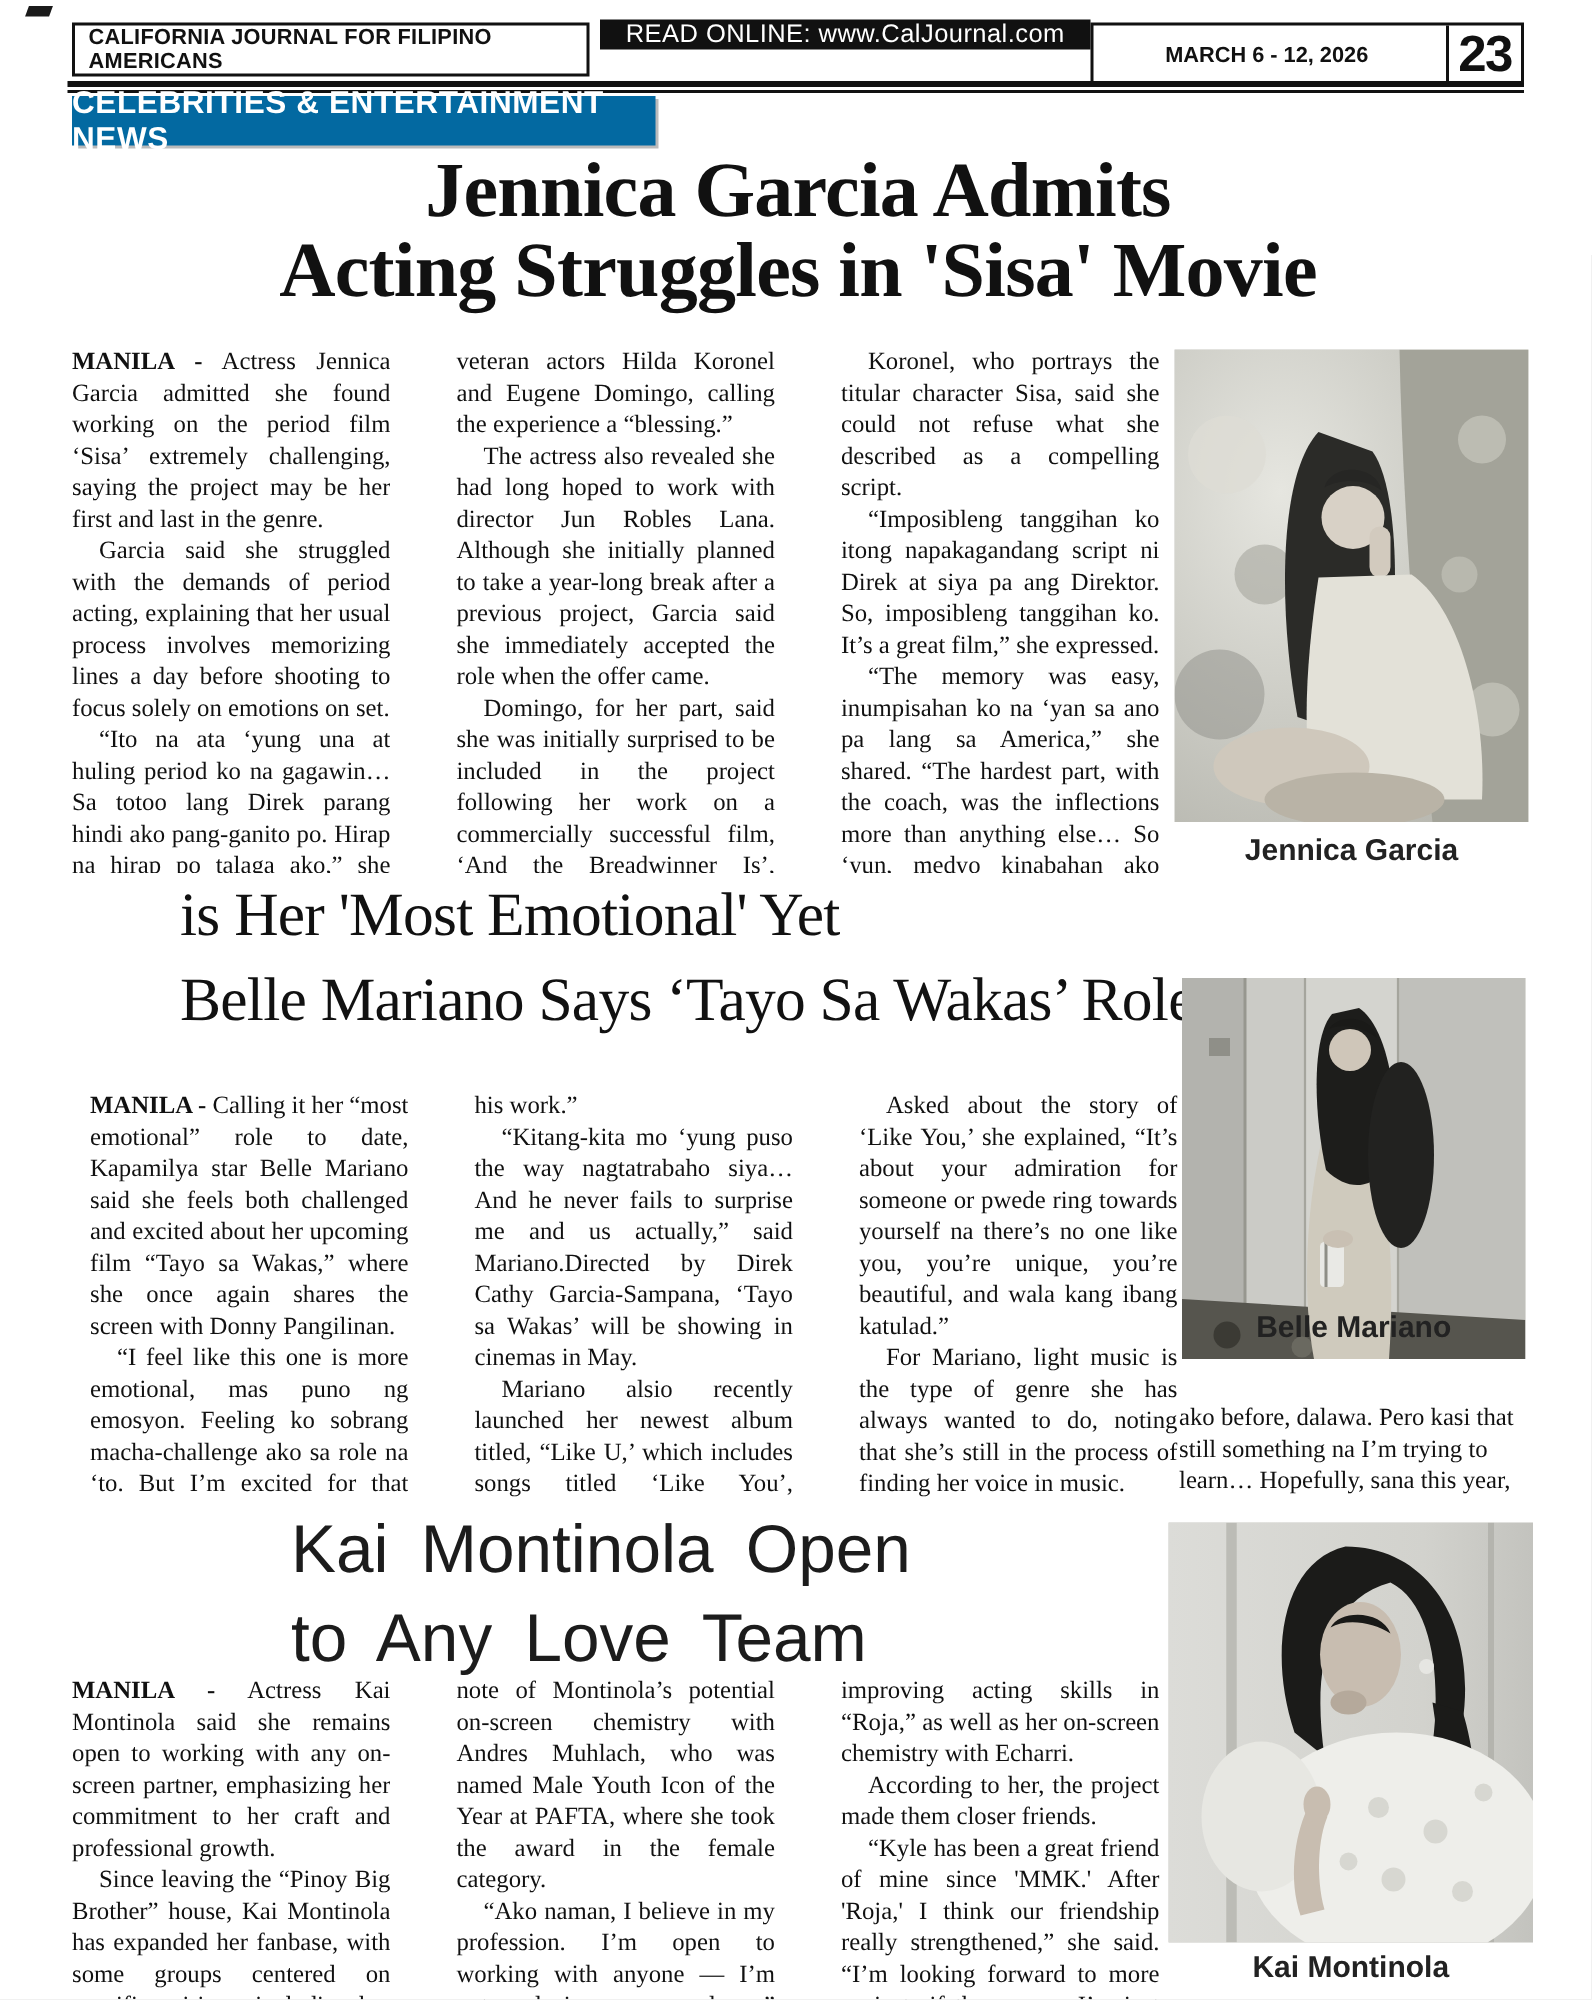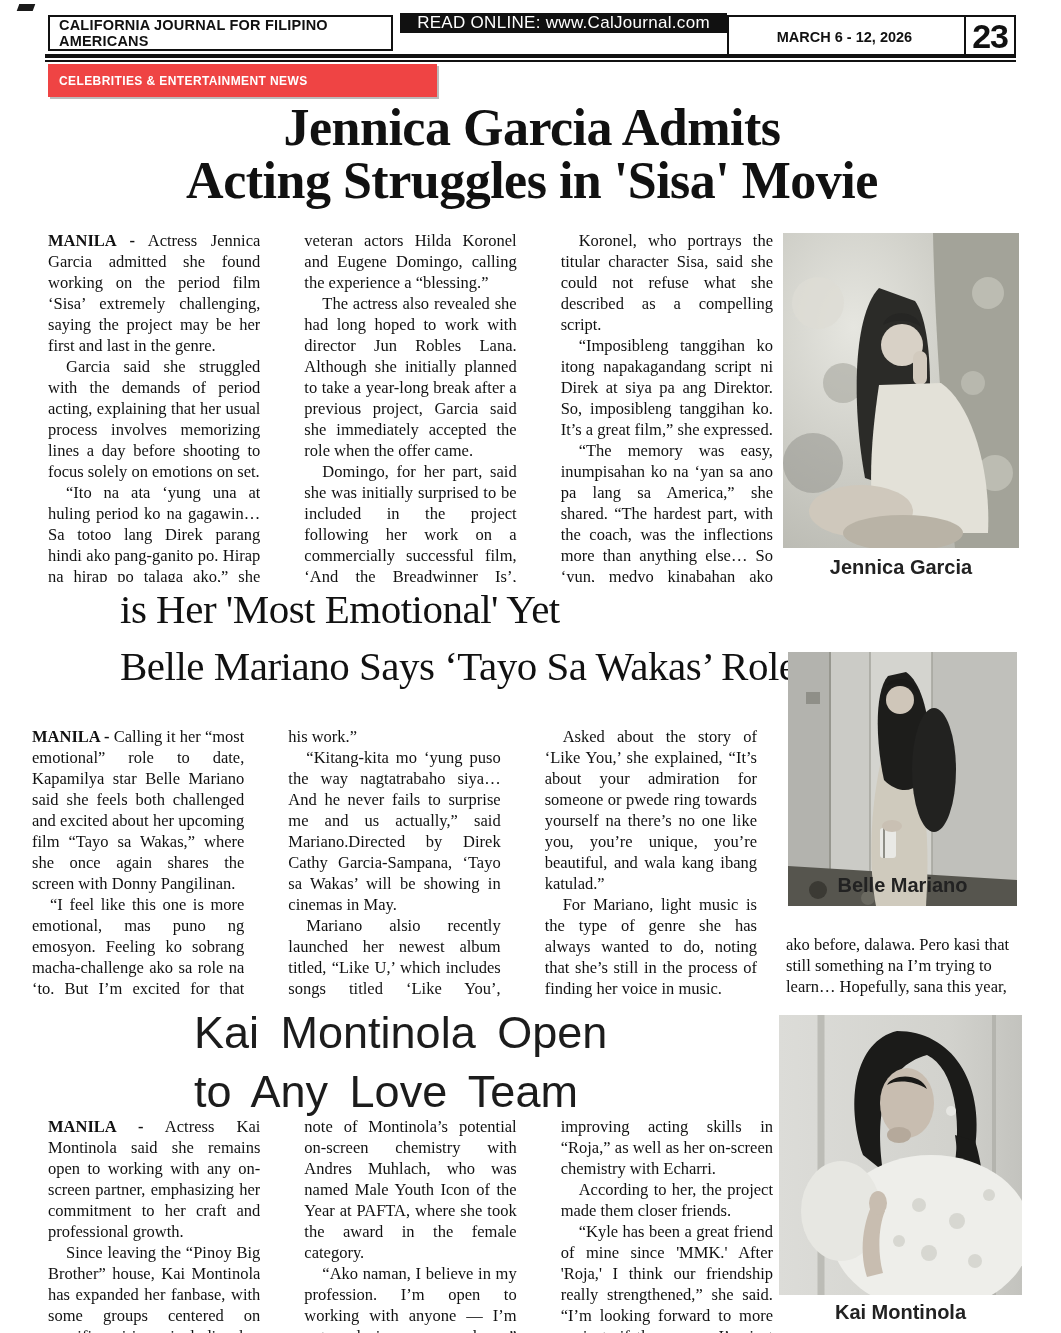--- a/index.html
+++ b/index.html
@@ -14,29 +14,29 @@
   .masthead { position:absolute; left:48px; top:13px; width:968px; height:39px; display:flex; align-items:flex-start; font-family:"Liberation Sans", sans-serif; }
   .mh-left { flex:0 0 345px; border:2px solid #111; display:flex; align-items:center; padding-left:9px; margin-top:2px; margin-bottom:2px; }
   .mh-left span { font-size:14.5px; font-weight:bold; letter-spacing:0.2px; }
   .mh-gap { flex:0 0 7px; }
   .mh-center { flex:0 0 327px; background:#111; color:#fff; display:flex; align-items:center; justify-content:center; }
   .mh-center span { font-size:17px; font-weight:normal; letter-spacing:0.3px; }
   .mh-right { flex:1 1 auto; border:2px solid #111; margin-top:2px; margin-bottom:2px; display:flex; align-items:center; justify-content:flex-end;gap:40px; }
   .mh-date { font-size:14.5px; font-weight:bold; padding-right:12px; }
   .mh-pagenum { border-left:2px solid #111; align-self:stretch; display:flex; align-items:center; padding:0 6px; font-size:34px; font-weight:bold; letter-spacing:-1px; }
   .masthead-rule { position:absolute; left:45px; top:54px; width:971px; height:8px; border-top:4px solid #111; border-bottom:2px solid #111; }
-  .section-banner { position:absolute; left:48px; top:64px; width:389px; height:33px; background:#ef4444; color:#fff; display:flex; align-items:center; padding-left:11px; font-family:"Liberation Sans", sans-serif; font-size:12px; font-weight:bold; letter-spacing:0.4px; box-shadow:2px 2px 0 #bbb; }
+  .section-banner { position:absolute; left:48px; top:64px; width:389px; height:33px; background:#0369a1; color:#fff; display:flex; align-items:center; font-family:"Liberation Sans", sans-serif; font-size:21px; font-weight:bold; letter-spacing:0.4px; box-shadow:2px 2px 0 #bbb; }
   
   .title-1 { position:absolute; left:48px; top:101px; width:968px; text-align:center; font-family:"Liberation Serif", serif; font-weight:bold; font-size:52px; line-height:53px; letter-spacing:-0.5px; }
   .title-2 { position:absolute; left:120px; top:581px; width:900px; text-align:left; font-family:"Liberation Serif", serif; font-weight:normal; font-size:41px; line-height:57px; letter-spacing:-0.5px; }
   .title-3 { position:absolute; left:194px; top:1003px; width:600px; text-align:left; font-family:"Liberation Sans", sans-serif; font-weight:normal; font-size:45px; line-height:59px; word-spacing:9px; color:#1c1c1c; }
   
   .body-block { position:absolute; display:grid; grid-template-columns:repeat(3, 1fr); column-gap:9px; overflow:hidden;gap:44px; }
   .a1-body { left:48px; top:230px; width:725px; height:352px; }
-  .a2-body { left:32px; top:726px; width:725px; height:272px; }
+  .a2-body { left:60px; top:726px; width:725px; height:272px; }
   .a3-body { left:48px; top:1116px; width:725px; height:217px; }
   .col { overflow:hidden; }
   .para { font-size:16.5px; line-height:21px; text-align:justify; text-indent:18px; }
   .para.lead, .para.cont { text-indent:0; }
   .dateline { font-weight:bold; }
   .frag-col { position:absolute; left:786px; top:934px; width:246px; height:66px; overflow:hidden; }
   .frag-col .para { text-align:left; }
   
   .photo { position:absolute; overflow:hidden; background:#c9c9c4; }
   .photo svg { display:block; width:100%; height:100%; }

